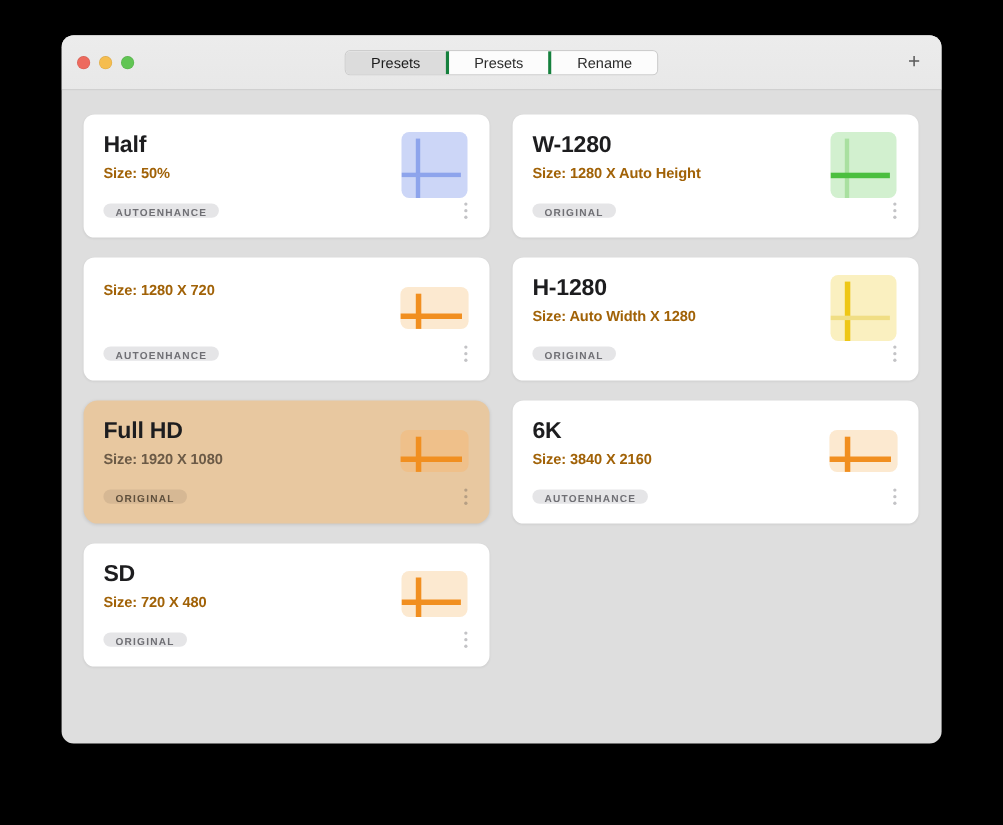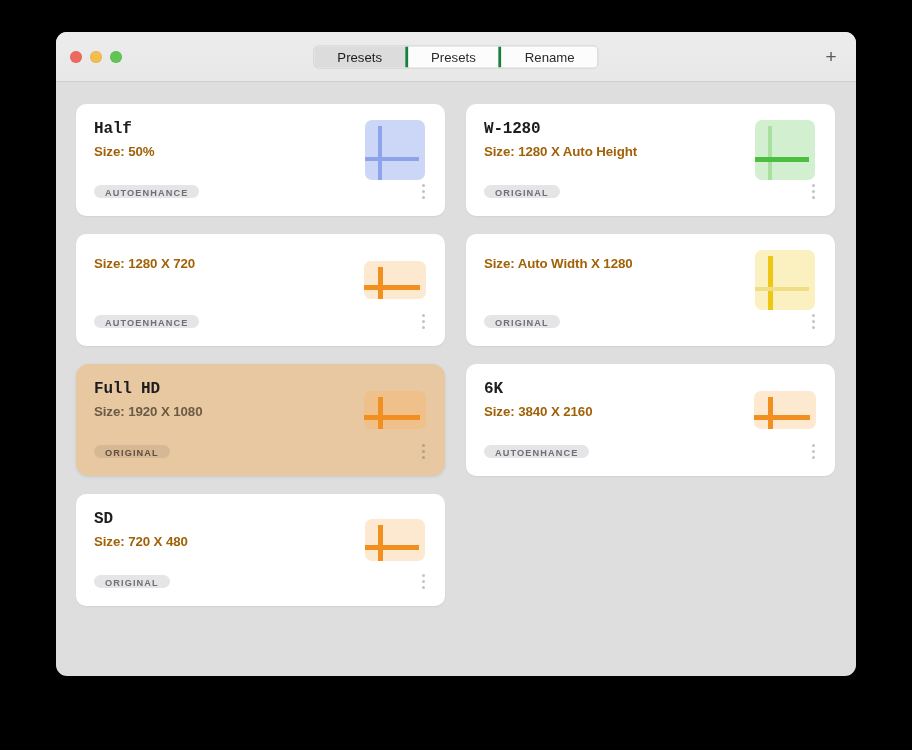--- a/index.html
+++ b/index.html
@@ -124,26 +124,25 @@
     padding: 16px 18px 0 18px;
     cursor: default;
   }
   .preset-card.selected {
     background: #e8c8a0;
     box-shadow: 0 1px 3px rgba(0,0,0,0.10);
     border-radius: 13px;
   }
 
   .card-title {
-    font-size: 16px;
+    font-size: 21px;
     font-weight: bold;
     color: #1d1d1f;
     letter-spacing: -0.2px;
     line-height: 1.15;
-    font-family: Liberation Mono, monospace;
   }
   .card-size {
     margin-top: 6px;
     font-size: 13.3px;
     color: #a16207;
     font-weight: bold;
     letter-spacing: -0.1px;
   }
   .preset-card.selected .card-size { color: #6b5a46; }
 
@@ -276,20 +275,21 @@
               <span class="h-line" style="height: 5px; left: 0px; right: 6px; top: 24px; background: rgb(241, 143, 32);"></span>
             </div>
           </div>
           <div class="kebab">
             <span></span>
             <span></span>
             <span></span>
           </div>
         </div>
         <div class="preset-card">
+          <div class="card-title">H-1280</div>
           <div class="card-size">Size: Auto Width X 1280</div>
           <div class="card-badge">ORIGINAL</div>
           <div class="thumb-wrap">
             <div class="thumb" style="width: 60px; height: 60px; background: rgb(250, 240, 192);">
               <span class="v-line" style="width: 5px; left: 13px; top: 6px; bottom: 0px; background: rgb(238, 199, 22);"></span>
               <span class="h-line" style="height: 4px; left: 0px; right: 6px; top: 37px; background: rgb(240, 222, 132);"></span>
             </div>
           </div>
           <div class="kebab">
             <span></span>

